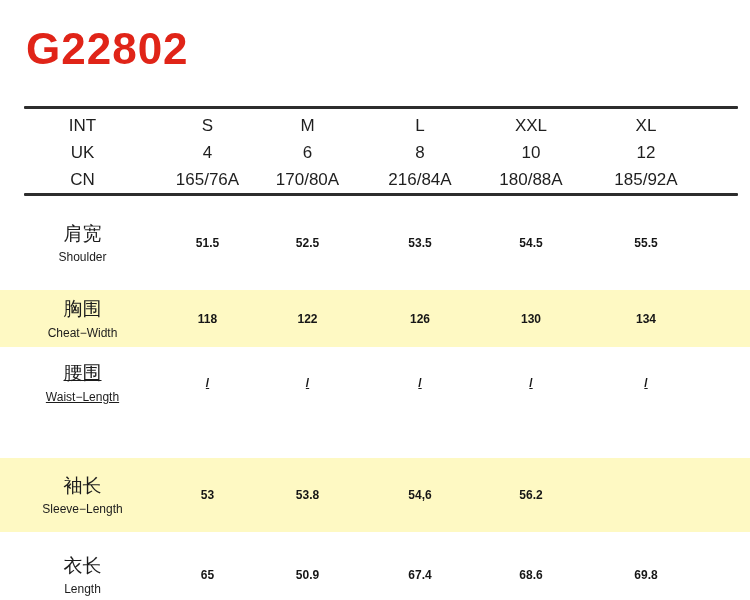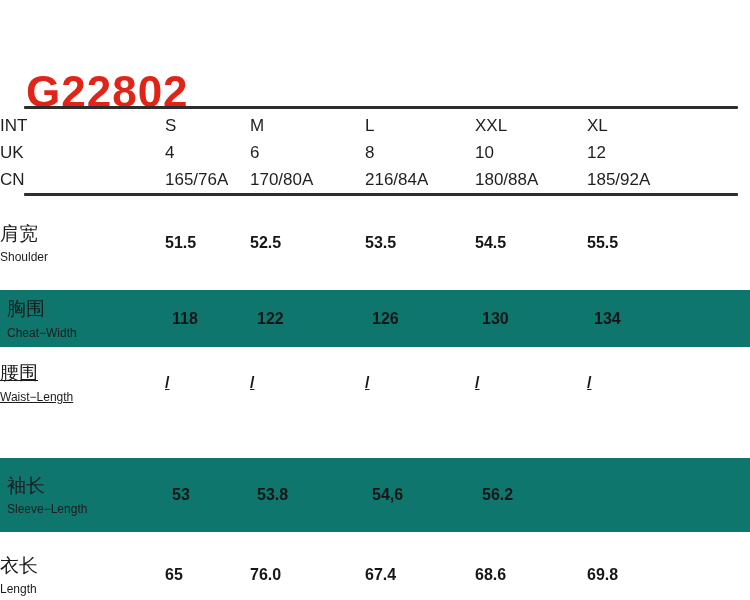--- a/index.html
+++ b/index.html
@@ -9,60 +9,59 @@
     font-family: "Liberation Sans", "DejaVu Sans", sans-serif;
     color: #1c1c1c;
     overflow: hidden;
   }
   .sheet { position: relative; width: 750px; height: 600px; background: #fff; }
 
   .title {
     position: absolute; top: 24px; left: 26px;
     font-size: 44px; font-weight: 700; letter-spacing: 1px;
     color: #e02418;
-    margin-top: 43px;
   }
 
   .rule {
     position: absolute; left: 24px; width: 714px; height: 3px;
     background: #2d2d2d; border-radius: 1px;
   }
   .rule-top { top: 106px; }
   .rule-mid { top: 193px; }
 
   .header-block { position: absolute; top: 112px; left: 0; width: 750px; }
 
   .grid {
     display: grid;
     grid-template-columns: 165px 85px 115px 110px 112px 118px;
     align-items: center;
     width: 750px;
     padding-right: 45px;
   }
-  .cell { }
+  .cell { text-align: center; }
 
   .header-row { height: 27px; }
   .header-row .label { font-size: 17px; color: #1f1f1f; }
   .header-row .hval { font-size: 17px; color: #1f1f1f; }
 
   .body-rows { position: absolute; top: 196px; left: 0; width: 750px; }
 
   .data-row { width: 750px; }
-  .data-row.highlight { background: #0f766e; padding-left: 7px; }
+  .data-row.highlight { background: #fef9c3; }
   .data-row:nth-child(1) { height: 94px; }
   .data-row:nth-child(2) { height: 57px; }
   .data-row:nth-child(3) { height: 71px; text-decoration: underline; }
   .data-row:nth-child(4) { height: 74px; margin-top: 40px; }
   .data-row:nth-child(5) { height: 86px; }
 
   .label-stack { line-height: 1.55; }
   .label-cn { font-size: 19px; color: #1c1c1c; }
   .label-en { font-size: 12px; color: #1c1c1c; }
 
-  .dval { font-size: 16px; font-weight: 700; color: #161616; }
+  .dval { font-size: 12px; font-weight: 700; color: #161616; }
 </style>
 </head>
 <body>
 
 <div class="sheet">
   <div class="title">G22802</div>
 
   <div class="rule rule-top"></div>
 
   <div class="header-block" id="header-block">
@@ -143,19 +142,19 @@
         <div class="cell dval">54,6</div>
         <div class="cell dval">56.2</div>
       </div>
 
   <div class="grid data-row">
     <div class="cell label-stack">
       <div class="label-cn">衣长</div>
       <div class="label-en">Length</div>
     </div>
   <div class="cell dval">65</div>
-        <div class="cell dval">76.0</div>
+        <div class="cell dval">50.9</div>
         <div class="cell dval">67.4</div>
         <div class="cell dval">68.6</div>
         <div class="cell dval">69.8</div>
       </div>
 </div>
 </div>
 
 </body></html>

